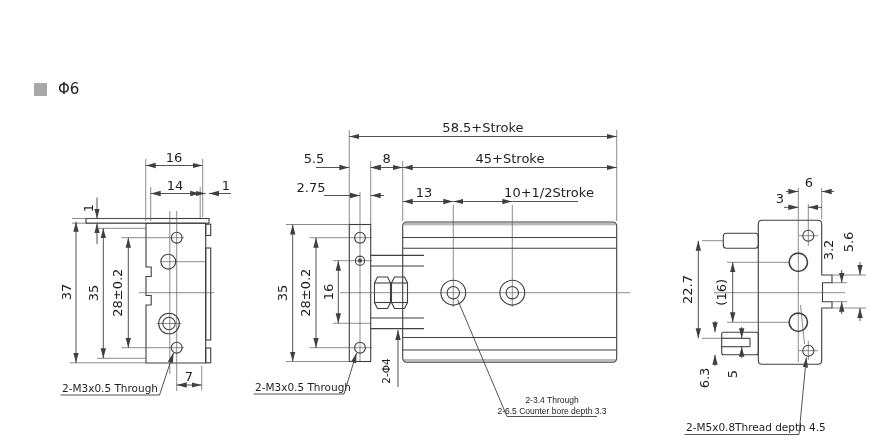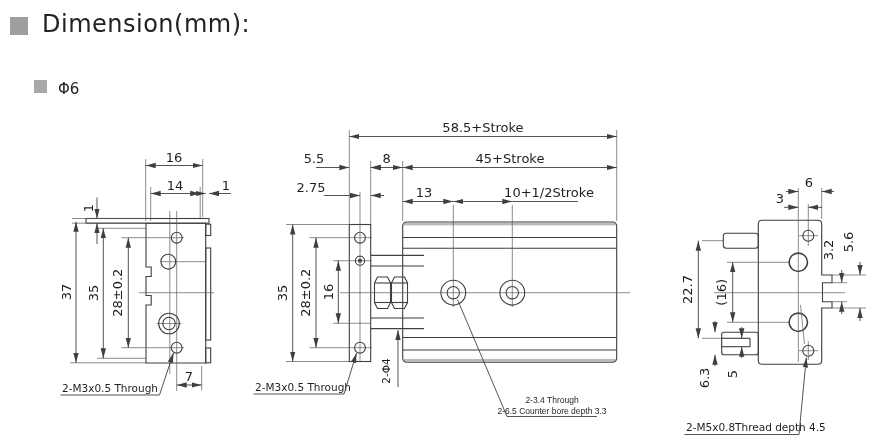--- a/index.html
+++ b/index.html
@@ -1,45 +1,41 @@
 <!DOCTYPE html>
 <html><head>
 <meta charset="utf-8">
 <style>
   html,body{margin:0;padding:0;background:#ffffff;}
   #canvas{position:relative;width:880px;height:447px;background:#ffffff;overflow:hidden;
           font-family:"DejaVu Sans",sans-serif;color:#1f1f1f;}
   .hdr-row{position:absolute;left:10px;top:10px;display:flex;align-items:center;gap:14px;}
   .bullet-lg{width:18px;height:18px;background:#9e9e9e;margin-top:4px;}
   .hdr-title{font-size:24px;letter-spacing:0.5px;color:#222;}
-  .sub-row{position:absolute;left:34px;top:80px;display:flex;gap:11px;}
+  .sub-row{position:absolute;left:34px;top:80px;display:flex;align-items:center;gap:11px;}
   .bullet-sm{width:13px;height:13px;background:#a8a8a8;}
   .sub-title{font-size:15px;color:#222;}
   svg{position:absolute;left:0;top:0;}
   .ln{stroke:#3f3f3f;stroke-width:1.1;fill:none;stroke-linecap:butt;}
   .bold{stroke:#3f3f3f;stroke-width:1.6;fill:none;}
   .tn{stroke:#5a5a5a;stroke-width:0.7;fill:none;}
   .dim{stroke:#3f3f3f;stroke-width:0.9;fill:none;}
   .shade{fill:#bbbbbb;stroke:none;}
   .hfill{fill:#4a4a4a;stroke:none;}
   text{fill:#1f1f1f;font-family:"DejaVu Sans",sans-serif;}
   .t13{font-size:13px;}
   .t11{font-size:10.5px;}
   .t8{font-size:8.5px;font-family:"Liberation Sans",sans-serif;}
   .mid{text-anchor:middle;}
 </style>
 </head>
 <body>
 
 <div id="canvas">
 
-  <div class="hdr-row">
-    <div class="bullet-lg"></div>
-    <div class="hdr-title">Dimension(mm):</div>
-  </div>
   <div class="sub-row">
     <div class="bullet-sm"></div>
     <div class="sub-title">Φ6</div>
   </div>
 
   <svg width="880" height="447" viewBox="0 0 880 447">
     <defs>
       <marker id="ar" viewBox="0 0 10 8" refX="10" refY="4" markerWidth="10" markerHeight="8" markerUnits="userSpaceOnUse" orient="auto-start-reverse">
         <path d="M0,1.3 L10,4 L0,6.7 Z" fill="#3f3f3f"></path>
       </marker>

